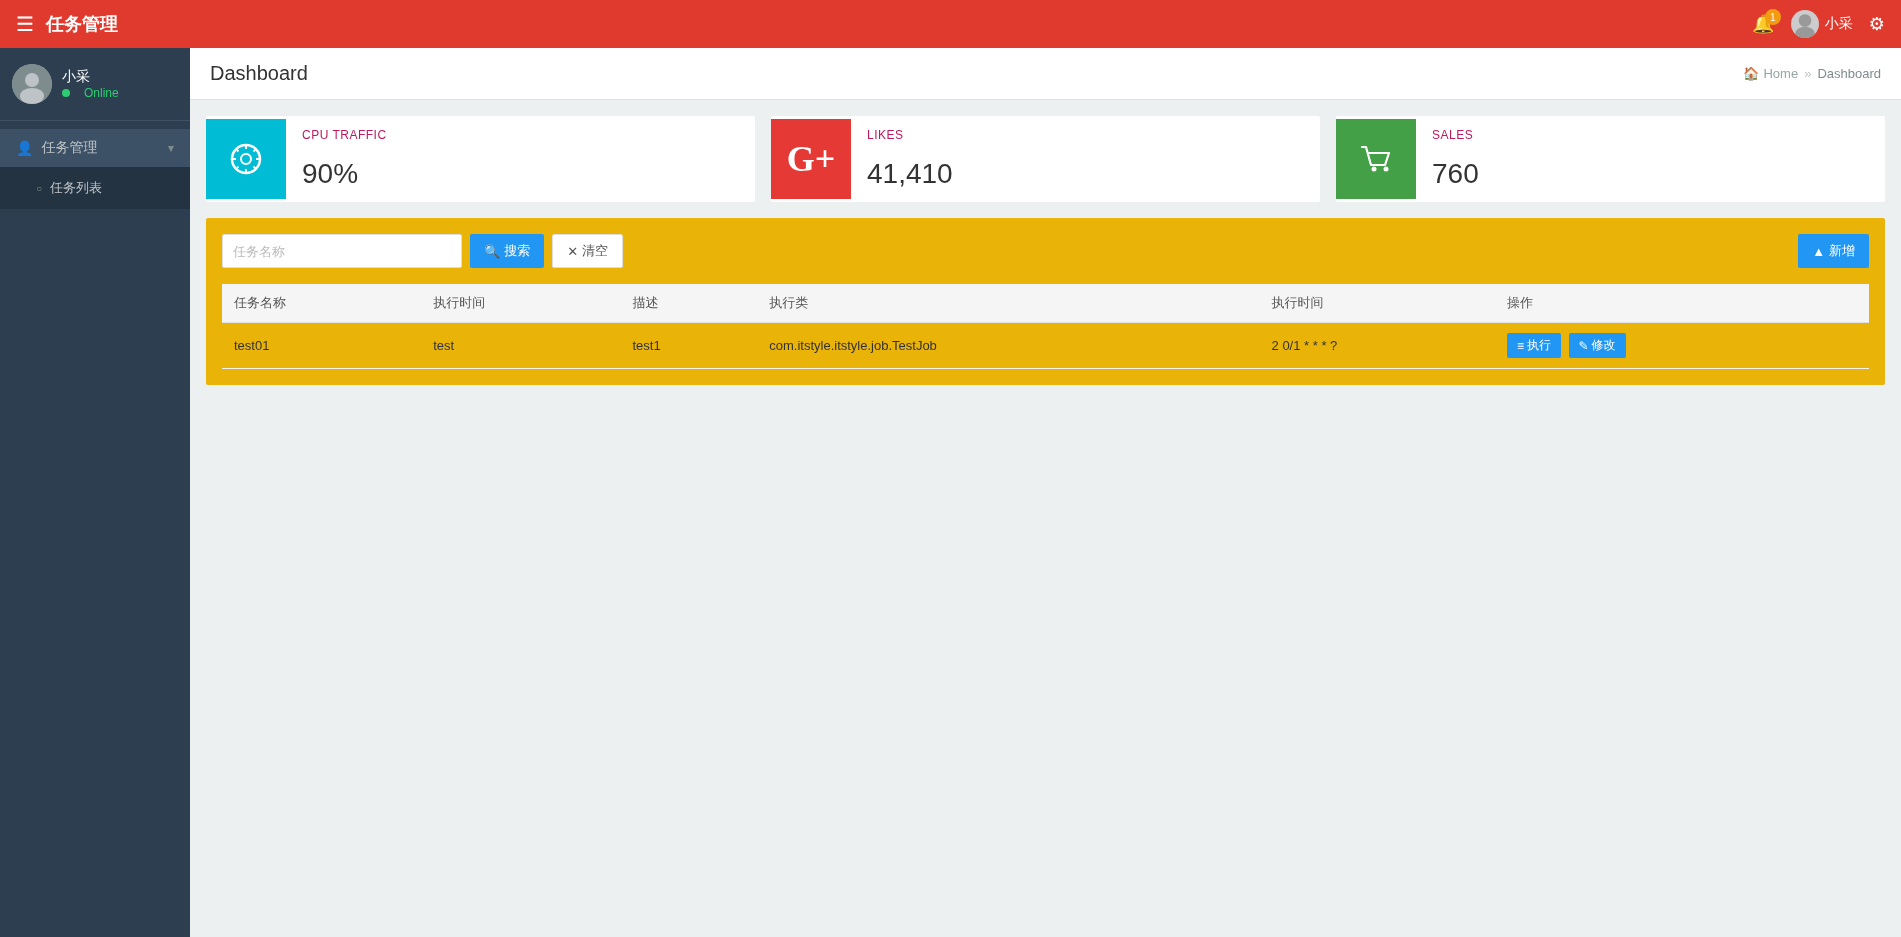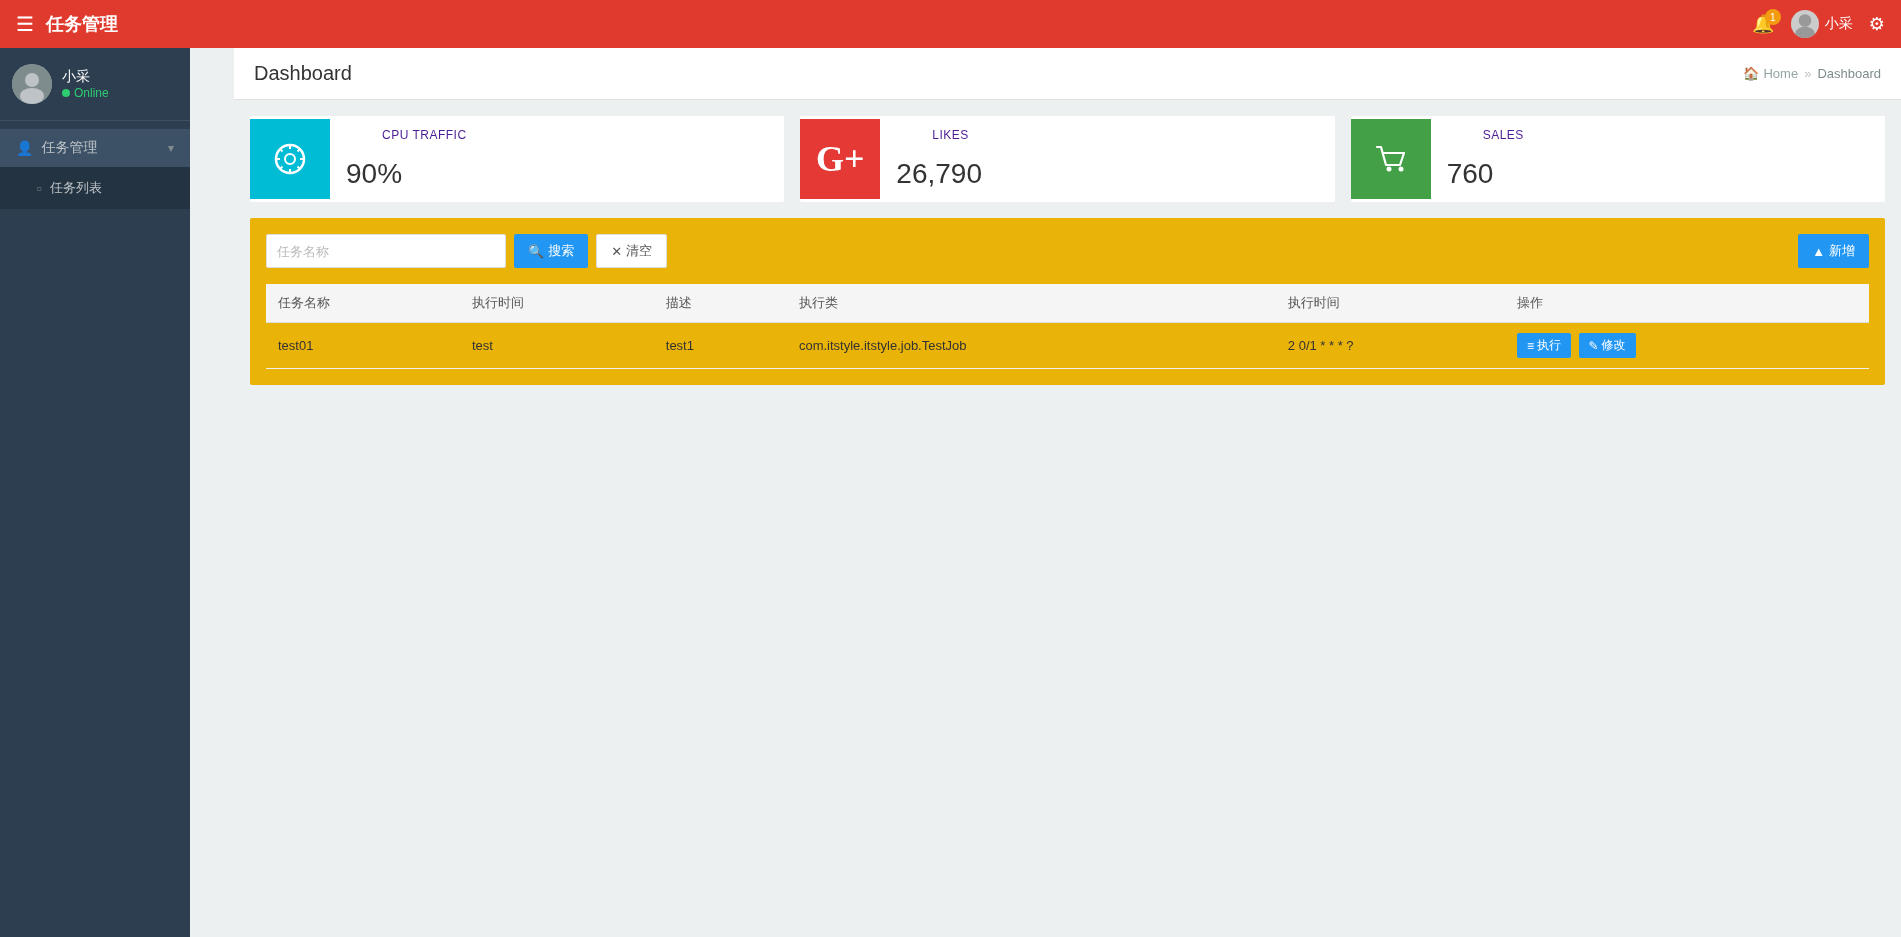--- a/index.html
+++ b/index.html
@@ -114,21 +114,21 @@
     .sidebar-avatar svg { width: 40px; height: 40px; }
     .sidebar-user-info .username {
       color: #fff;
       font-size: 14px;
     }
     .sidebar-user-info .status {
       color: #2ecc71;
       font-size: 12px;
       display: flex;
       align-items: center;
-      gap: 4px;
+      gap: 14px;
     }
     .status-dot {
       width: 8px;
       height: 8px;
       border-radius: 50%;
       background: #2ecc71;
       display: inline-block;
     }
     .sidebar-nav {
       padding: 8px 0;
@@ -166,21 +166,20 @@
     }
     .submenu-dot { font-size: 10px; color: #7f8c8d; }
 
     
     .main-content {
       flex: 1;
       display: flex;
       flex-direction: column;
       overflow-y: auto;
       background: #ecf0f1;
-      padding-left: 44px;
     }
     .content-header {
       background: #fff;
       padding: 14px 20px;
       display: flex;
       align-items: center;
       justify-content: space-between;
       border-bottom: 1px solid #e0e0e0;
     }
     .page-title-text {
@@ -226,24 +225,23 @@
     }
     .stat-card-icon.cyan { background: #00bcd4; }
     .stat-card-icon.red { background: #e53935; }
     .stat-card-icon.green { background: #43a047; }
     .stat-card-icon.orange { background: #fb8c00; }
     .stat-card-body {
       padding: 12px 16px;
     }
     .stat-card-label {
       font-size: 12px;
-      color: #4c1d95;
+      color: #be185d;
       text-transform: uppercase;
       letter-spacing: 0.5px;
-      margin-left: 36px;
     }
     .stat-card-value {
       font-size: 28px;
       color: #333;
       font-weight: 300;
       margin-top: 16px;
     }
 
     
     .content-panel {
@@ -463,21 +461,21 @@
           <div class="stat-card-value">90%</div>
         </div>
       </div>
 
       <div class="stat-card">
         <div class="stat-card-icon red">
           <span class="gplus-icon">G+</span>
         </div>
         <div class="stat-card-body">
           <div class="stat-card-label">LIKES</div>
-          <div class="stat-card-value">26,790</div>
+          <div class="stat-card-value">41,410</div>
         </div>
       </div>
 
       <div class="stat-card">
         <div class="stat-card-icon green">
           <svg width="40" height="40" viewBox="0 0 40 40" fill="none" xmlns="http://www.w3.org/2000/svg">
             <path d="M6 8h4l5 18h14l4-12H13" stroke="white" stroke-width="2.2" fill="none" stroke-linejoin="round" stroke-linecap="round"></path>
             <circle cx="18" cy="30" r="2.5" fill="white"></circle>
             <circle cx="30" cy="30" r="2.5" fill="white"></circle>
           </svg>

